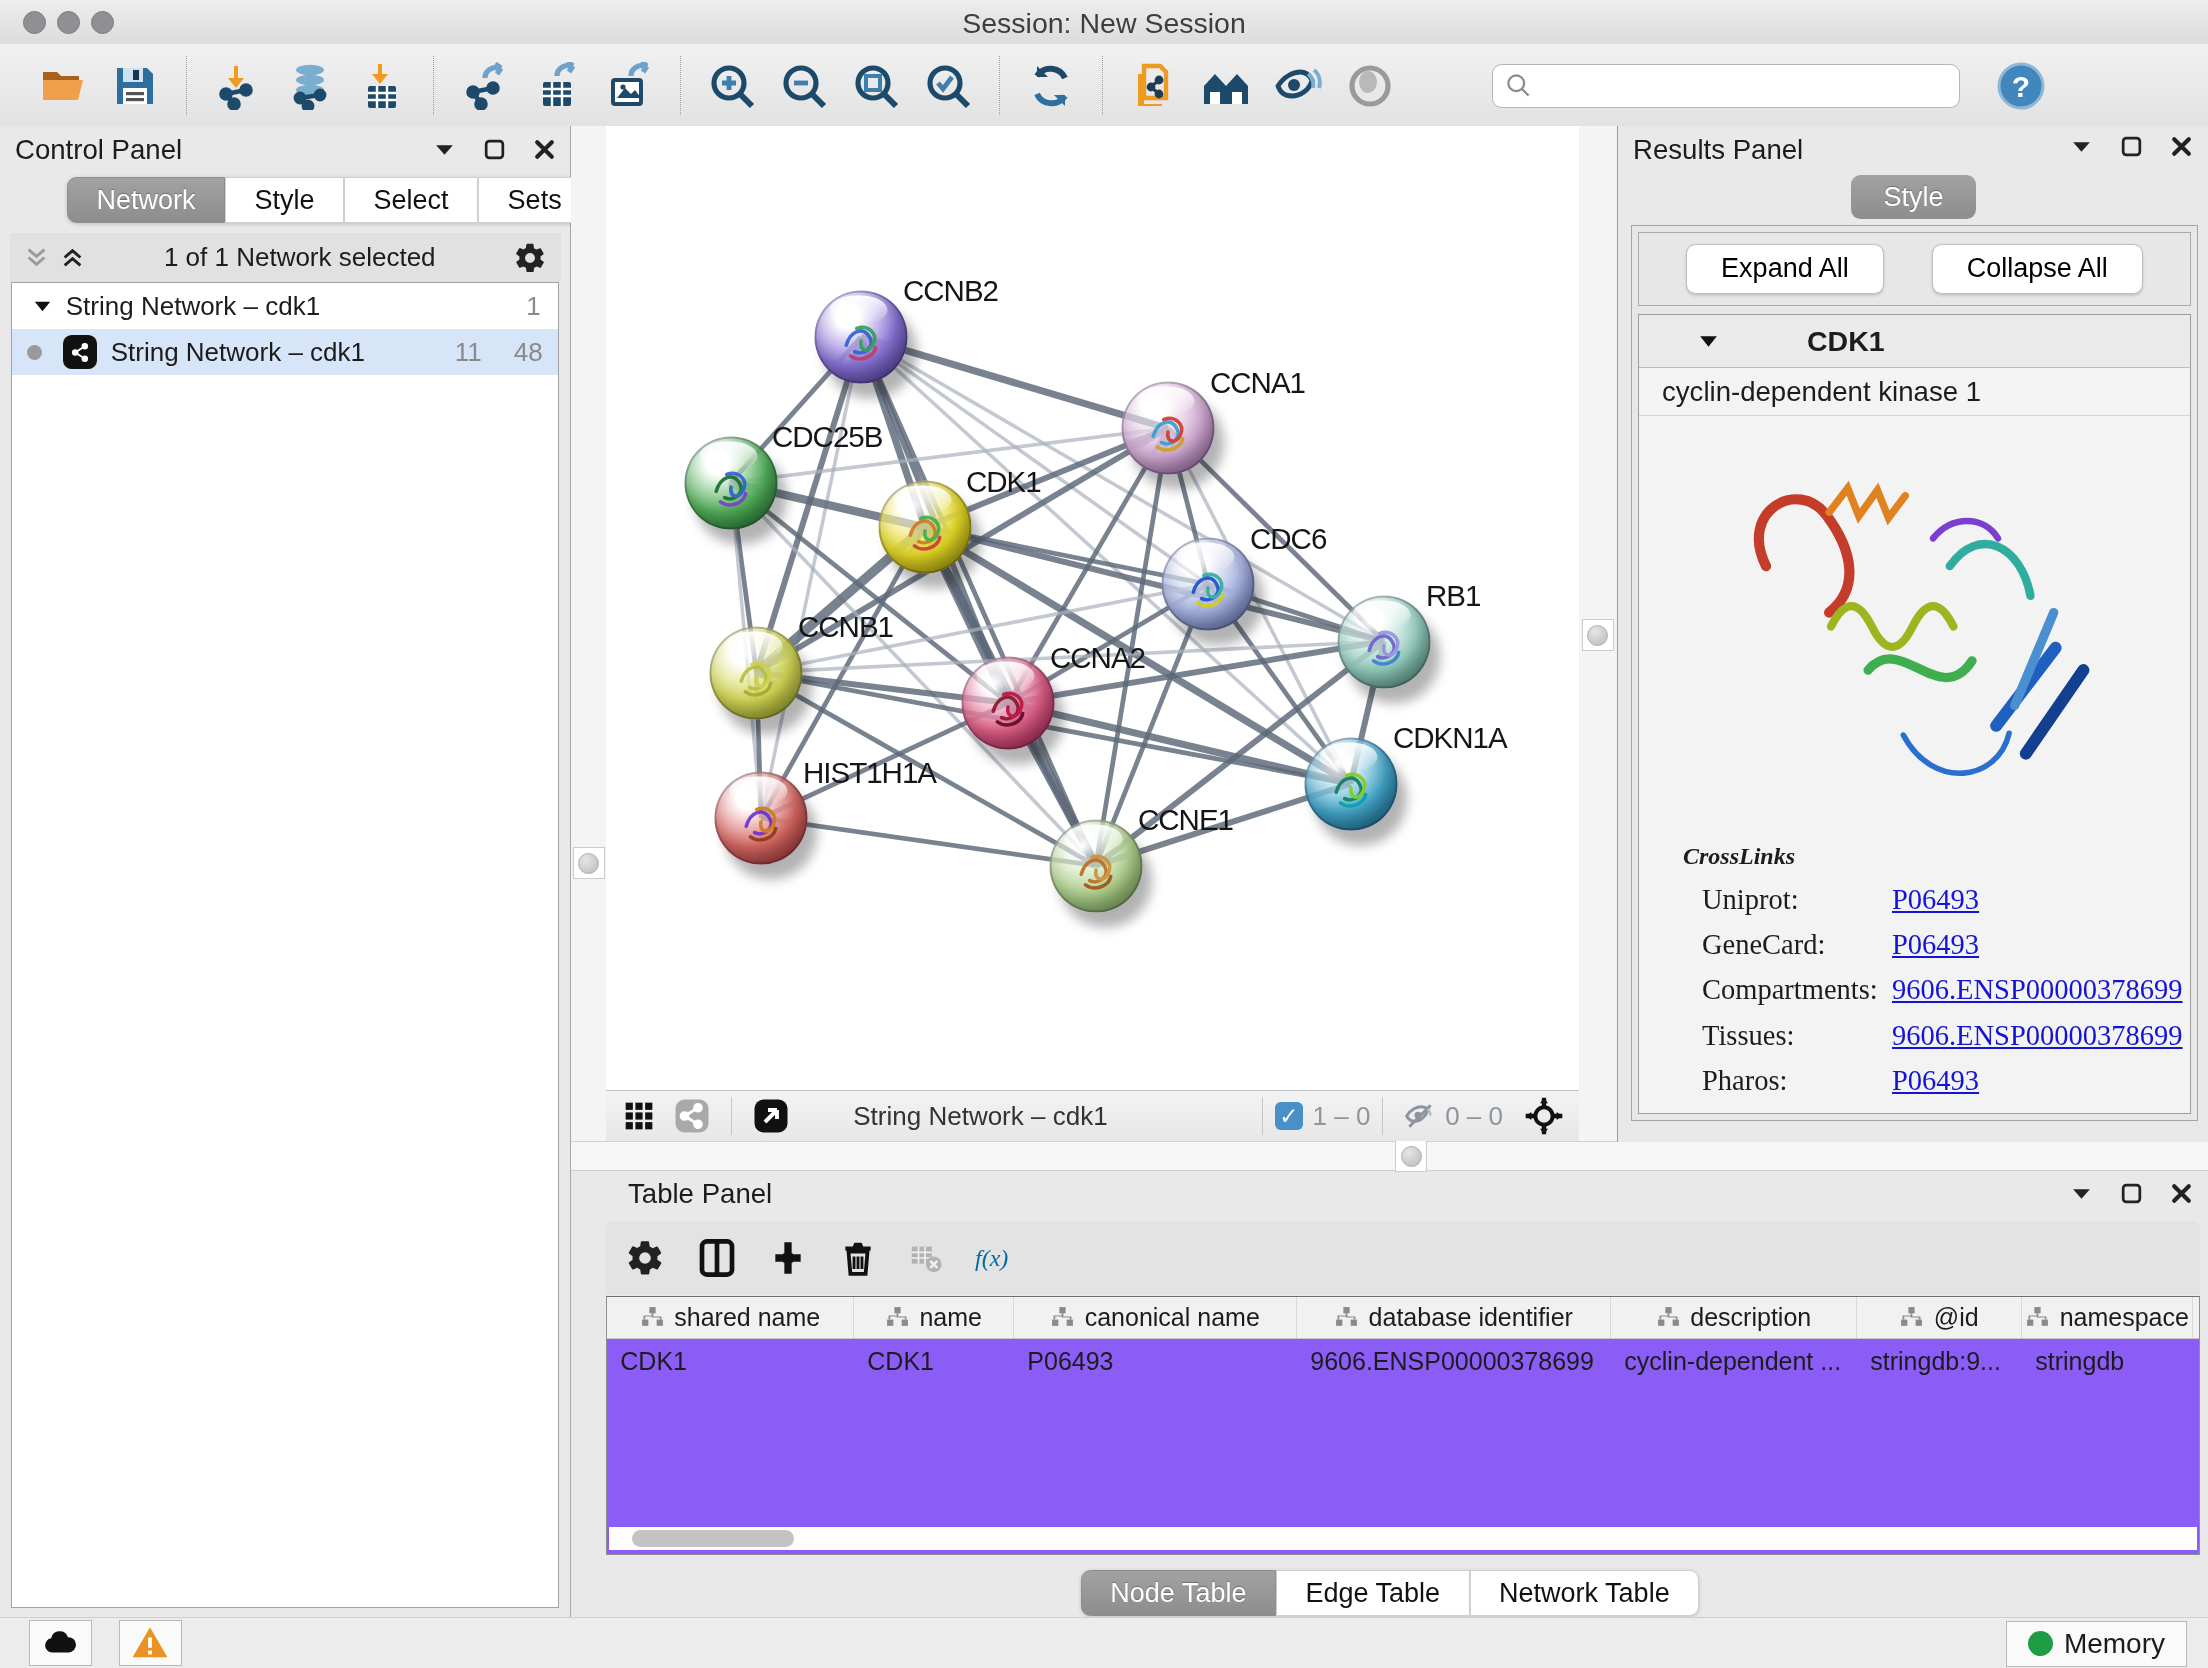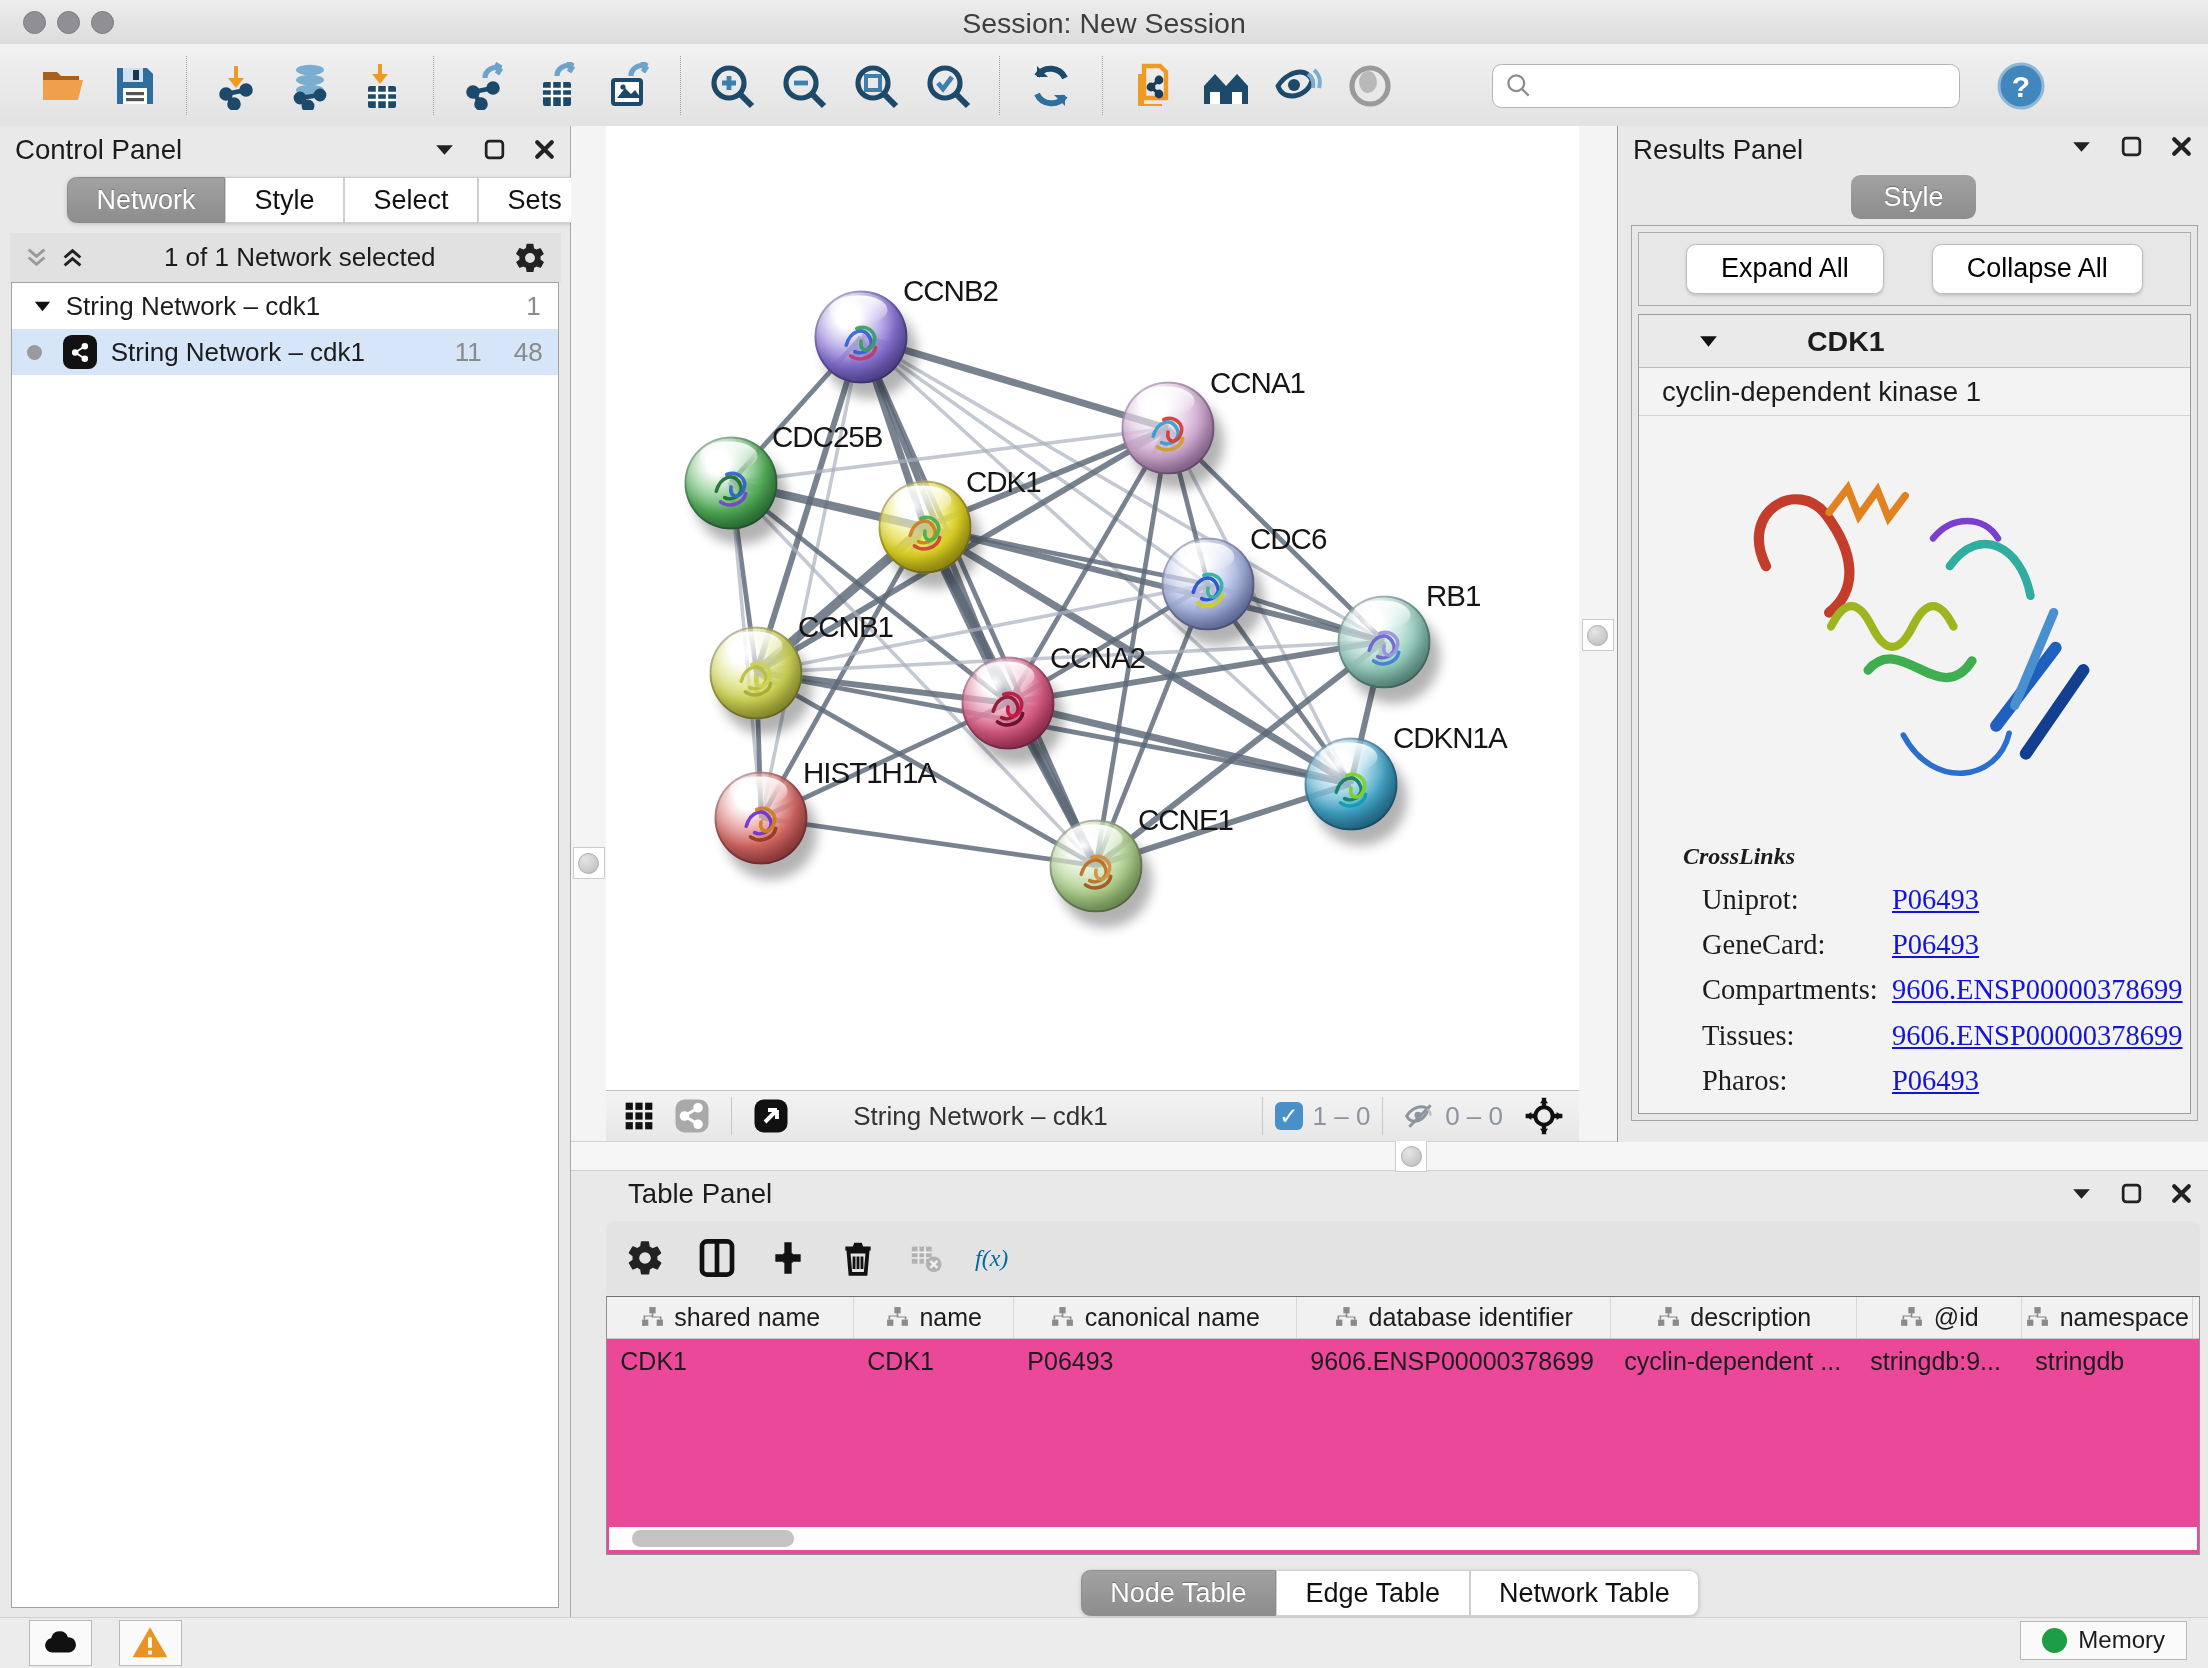--- a/index.html
+++ b/index.html
@@ -95,39 +95,39 @@
   .xl-row{display:flex;font-size:28.5px;margin:13.3px 0 13.3px 63px;}
   .xl-row .lab{width:190px;}
   .xl-row a{color:#1414d4;text-decoration:underline;cursor:pointer;}
   
   .table-panel{position:absolute;left:571px;top:1172px;width:1638px;height:445px;background:#e9e9e9;}
   .tp-head{position:absolute;left:57px;right:15px;top:5.7px;display:flex;justify-content:space-between;align-items:center;}
   .tp-toolbar{position:absolute;left:35px;right:9.5px;top:49px;height:74px;background:#e3e3e3;
     border-radius:7.6px 7.6px 0 0;display:flex;align-items:center;padding-left:19px;gap:32px;}
   .tp-toolbar .ic{display:flex;align-items:center;cursor:pointer;}
   .fx{font-family:"Liberation Serif",serif;font-style:italic;font-size:24px;color:#0369a1;text-align:right;}
-  .tp-table{position:absolute;left:35px;right:9.5px;top:124px;height:259px;background:#ec4899;
+  .tp-table{position:absolute;left:35px;right:9.5px;top:124px;height:259px;background:#8b5cf6;
     border:1px solid #8f8f8f;border-top:1.9px solid #6f6f6f;overflow:hidden;}
   .thead{display:flex;height:42px;background:#f1f1f1;border-bottom:1px solid #c9c9c9;}
   .th{display:flex;align-items:center;justify-content:center;gap:9.5px;font-size:25px;
     border-right:1px solid #d8d8d8;overflow:hidden;white-space:nowrap;flex:none;cursor:pointer;}
   .trow{display:flex;height:44px;}
   .td{display:flex;align-items:center;padding-left:13.3px;font-size:25px;overflow:hidden;
     white-space:nowrap;flex:none;}
   .hscroll{position:absolute;left:1.9px;right:1.9px;bottom:3.8px;height:23px;background:#fdfdfd;}
   .hthumb{position:absolute;left:23px;top:2.9px;width:162px;height:17px;border-radius:9.5px;background:#c3c3c3;}
   .tp-tabs{position:absolute;left:0;right:0;top:398px;text-align:center;}
   .tp-divider{position:absolute;left:0;top:1617px;width:2208px;height:0;border-top:1px solid #cfcfcf;}
   
   .status-bar{position:absolute;left:0;top:1618px;width:2208px;height:50px;background:#ececec;
     display:flex;align-items:center;}
   .sq-btn{width:63px;height:46px;background:#fafafa;border:1.9px solid #b9b9b9;
     display:flex;align-items:center;justify-content:center;cursor:pointer;}
-  .mem-btn{position:absolute;right:21px;top:2.9px;height:39px;background:#fafafa;border:1.9px solid #b9b9b9;
-    display:flex;align-items:center;gap:11px;padding:0 21px;font-size:24px;cursor:pointer;}
+  .mem-btn{position:absolute;right:21px;top:2.9px;height:46px;background:#fafafa;border:1.9px solid #b9b9b9;
+    display:flex;align-items:center;gap:11px;padding:0 21px;font-size:28px;cursor:pointer;}
   .mem-dot{width:25px;height:25px;border-radius:50%;background:#1d9e45;}
 </style>
 </head>
 <body>
 
 <div class="titlebar">
   <span class="tl" style="left:23px"></span>
   <span class="tl" style="left:57px"></span>
   <span class="tl" style="left:91px"></span>
   <div class="win-title">Session: New Session</div>

